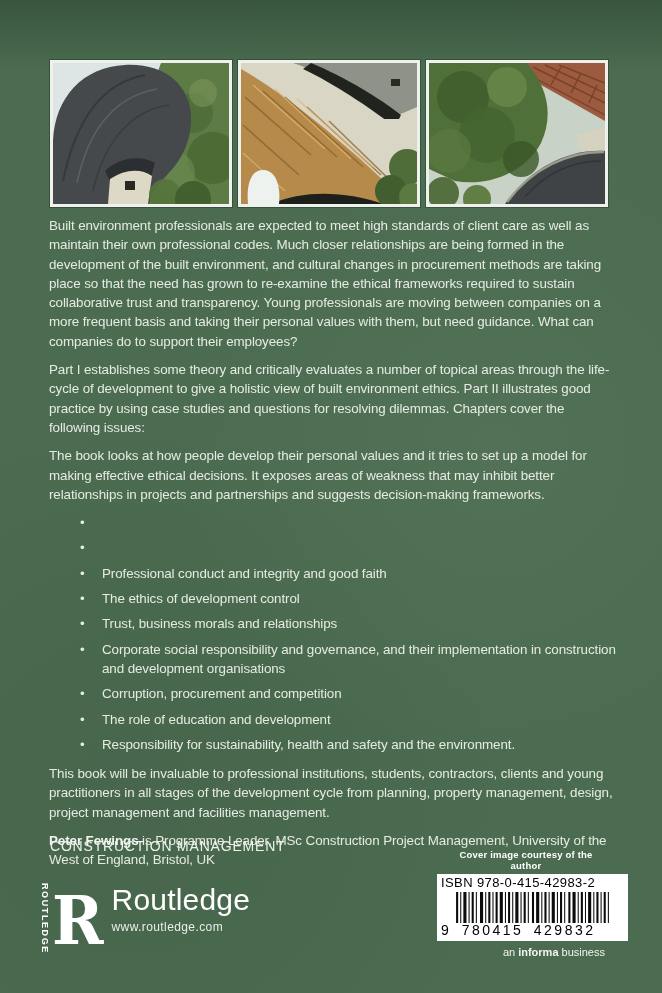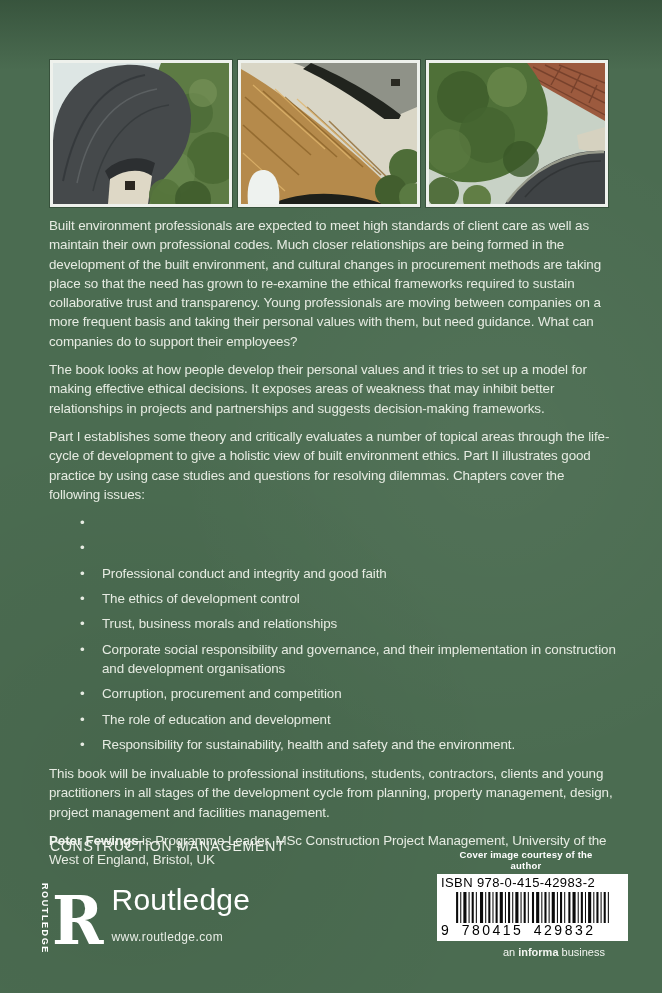--- a/index.html
+++ b/index.html
@@ -54,21 +54,21 @@
     color:#fff; height:74px; margin-top:1px;
   }
   .r-glyph {
     font-family:"DejaVu Serif", serif;
     font-size:62px; line-height:72px; font-weight:bold;
     color:#fff; margin:0 8px 0 2px; transform:scaleY(1.08); transform-origin:top;
   }
   .pub-text { padding-top:2px; }
   .pub-name { font-size:30px; line-height:32px; color:#fff; font-weight:400; letter-spacing:.2px; }
   .pub-group { font-size:15px; line-height:17px; color:#fff; font-weight:bold; margin-top:1px; }
-  .pub-site { font-size:12px; color:#e9eee7; margin-top:14px; letter-spacing:.4px; }
+  .pub-site { font-size:12px; color:#e9eee7; margin-top:4px; letter-spacing:.4px; }
 
   
   .barcode-wrap { position:absolute; left:437px; top:849px; width:168px; }
   .bc-caption { font-size:9.5px; font-weight:bold; color:#fff; text-align:center; letter-spacing:.2px;margin-left:10px; }
   .isbn-box { margin-top:3px; width:191px; background:#fff; padding:1px 4px 3px 4px; }
   .isbn-label { font-size:13px; line-height:16px; color:#000; letter-spacing:.4px; white-space:nowrap; }
   .bars { display:block; width:158px; height:31px; margin:1px auto 0 auto; }
   .bars rect { fill:#0b0b0b; }
   .bc-digits { font-size:14px; line-height:15px; color:#000; letter-spacing:2.5px; word-spacing:4px; white-space:nowrap; }
   .imprint { margin-top:5px; text-align:right; font-size:11px; color:#f2f5f0; }
@@ -152,22 +152,22 @@
         <path d="M78 139 C102 106 140 88 175 89" stroke="#a9ab9a" stroke-width="2.5" fill="none" opacity=".85"></path>
         <path d="M96 134 C116 110 144 98 172 98" stroke="#2c2f31" stroke-width="1.5" fill="none" opacity=".7"></path>
         <circle cx="14" cy="130" r="16" fill="#46652f" opacity=".9"></circle>
         <circle cx="48" cy="136" r="14" fill="#557436" opacity=".9"></circle>
       </svg>
     </div>
   </div>
 
   <div class="body-col">
     <p>Built environment professionals are expected to meet high standards of client care as well as maintain their own professional codes. Much closer relationships are being formed in the development of the built environment, and cultural changes in procurement methods are taking place so that the need has grown to re-examine the ethical frameworks required to sustain collaborative trust and transparency. Young professionals are moving between companies on a more frequent basis and taking their personal values with them, but need guidance. What can companies do to support their employees?</p>
+    <p>Part I establishes some theory and critically evaluates a number of topical areas through the life-cycle of development to give a holistic view of built environment ethics. Part II illustrates good practice by using case studies and questions for resolving dilemmas. Chapters cover the following issues:</p>
     <p>The book looks at how people develop their personal values and it tries to set up a model for making effective ethical decisions. It exposes areas of weakness that may inhibit better relationships in projects and partnerships and suggests decision-making frameworks.</p>
-    <p>Part I establishes some theory and critically evaluates a number of topical areas through the life-cycle of development to give a holistic view of built environment ethics. Part II illustrates good practice by using case studies and questions for resolving dilemmas. Chapters cover the following issues:</p>
     <ul>
       <li>
           <span class="dot">•</span>
         </li>
       <li>
           <span class="dot">•</span>
         </li>
       <li>
           <span class="dot">•</span>
           <span>Professional conduct and integrity and good faith</span>

